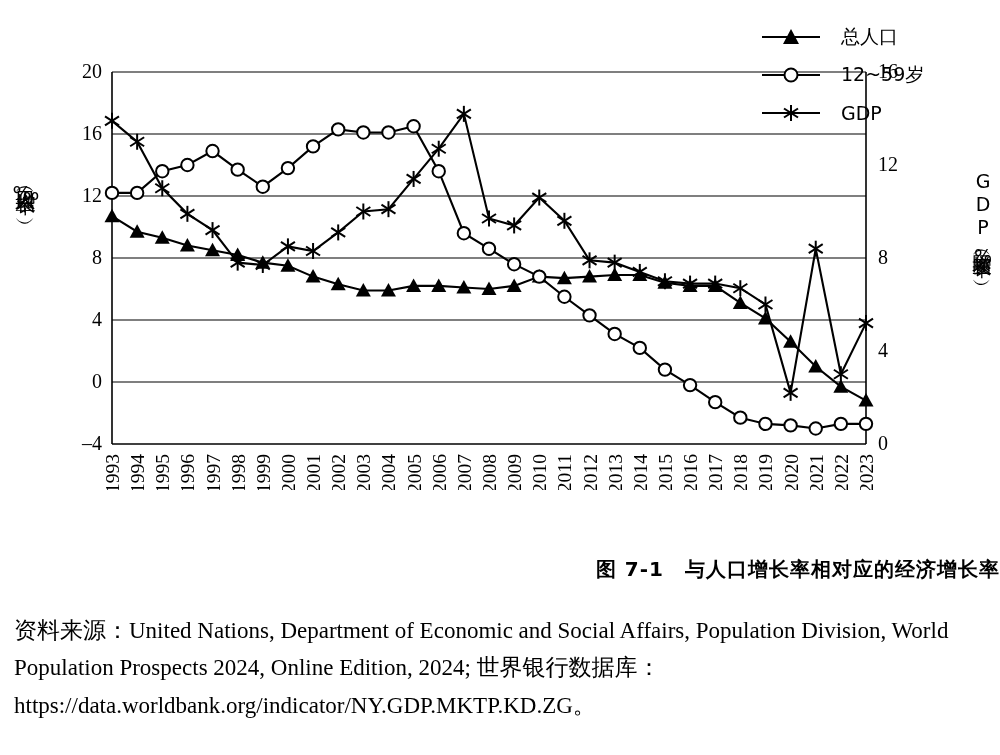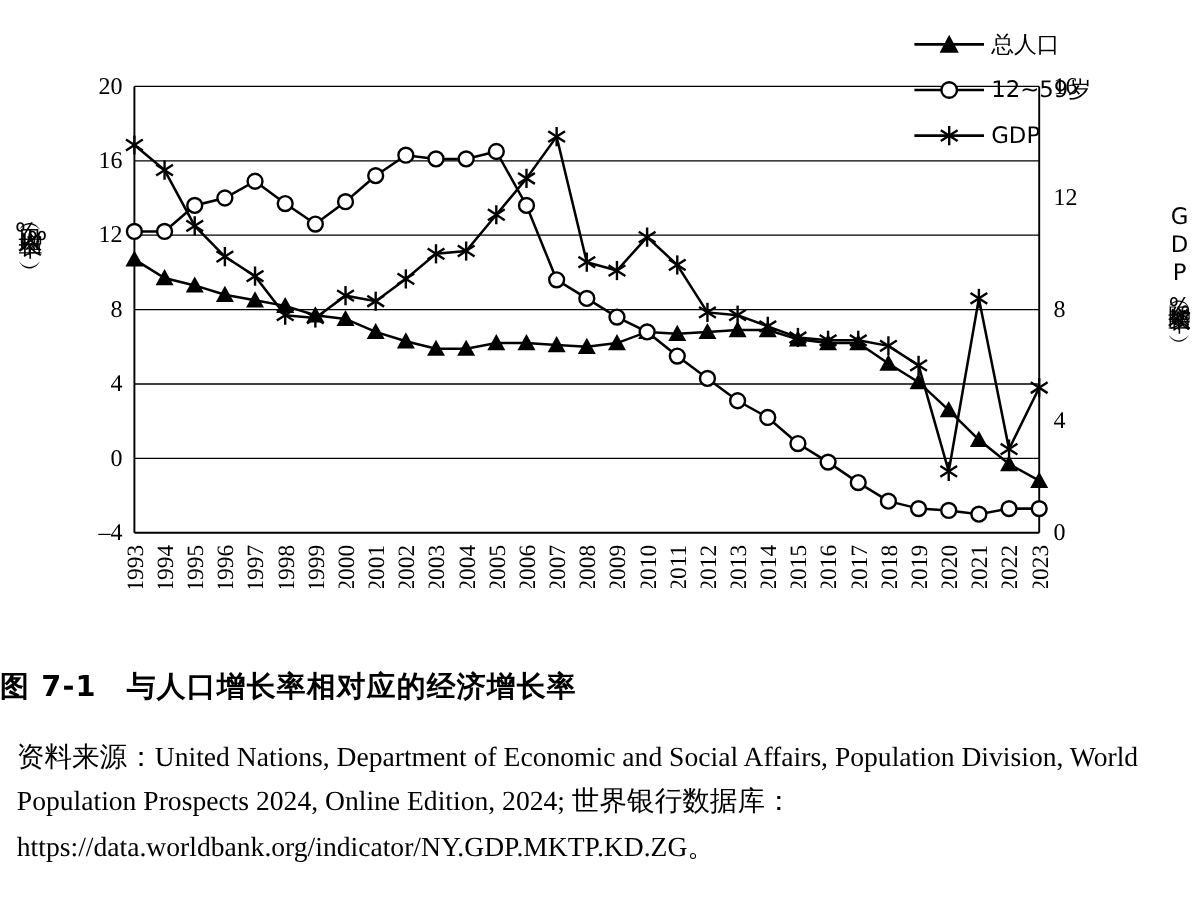--- a/index.html
+++ b/index.html
@@ -54,22 +54,22 @@
     font-family: "DejaVu Sans", sans-serif;
     writing-mode: vertical-rl;
     text-orientation: upright;
     letter-spacing: 1px;
   }
   .fig-caption {
     position: absolute;
     left: 0;
     top: 556px;
     width: 1000px;
-    text-align: left;
-    font-size: 24px;
+    text-align: right;
+    font-size: 20px;
     font-weight: bold;
     font-family: "DejaVu Sans", sans-serif;
     letter-spacing: 1px;
   }
   .source-note {
     position: absolute;
     left: 14px;
     top: 612px;
     width: 975px;
     font-size: 23px;
@@ -92,20 +92,21 @@
   }
   .legend-sym {
     width: 62px;
     height: 20px;
     position: relative;
     flex: 0 0 62px;
   }
   .legend-label {
     padding-left: 4px;
     white-space: nowrap;
+    margin-left: 15px;
   }
 </style>
 </head>
 <body>
 
 <div id="figure-wrap">
 
   <div class="axis-label-left">人口增长率（‰）</div>
   <div class="axis-label-right">GDP实际增长率（%）</div>
 

